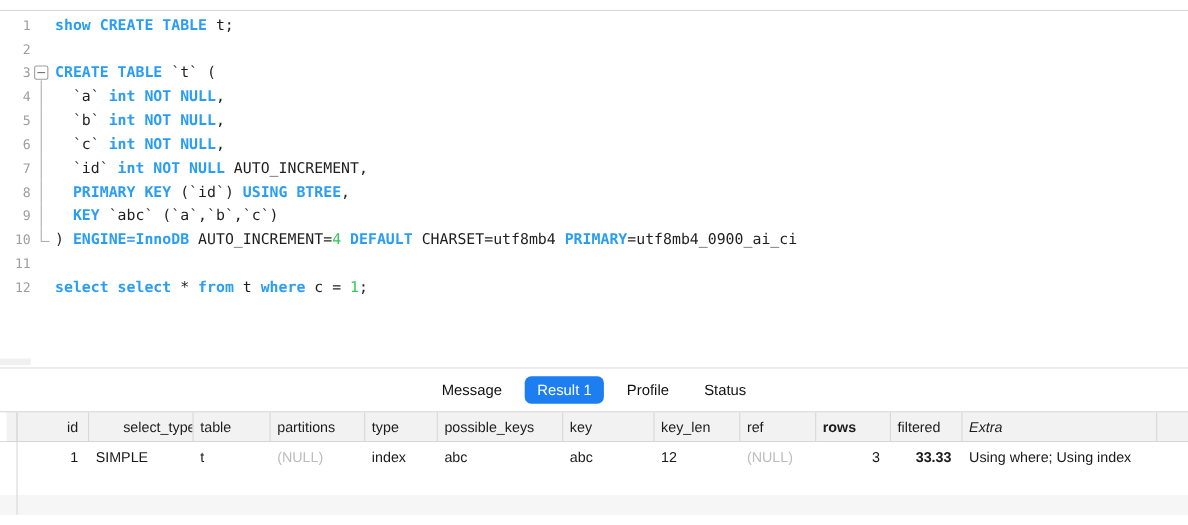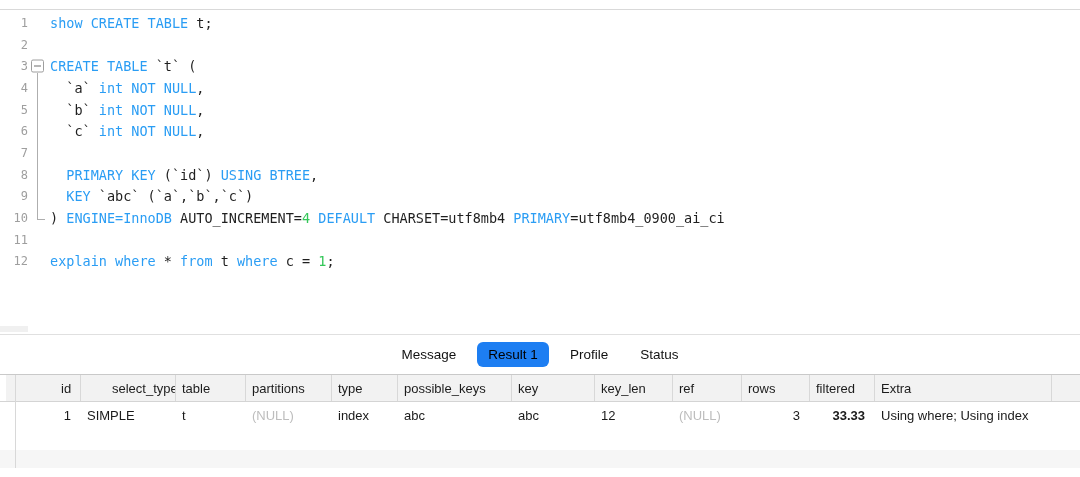--- a/index.html
+++ b/index.html
@@ -11,38 +11,38 @@
   body{width:1080px;height:477px;font-family:"Liberation Sans",sans-serif;overflow:hidden;}
   .screen{position:relative;width:1080px;height:477px;background:#fff;overflow:hidden;}
 
   
   .editor{height:334px;padding-top:9px;position:relative;}
   .editor-inner{border-top:1px solid #d9d9d9;height:325px;padding-top:2px;overflow:hidden;}
   .code-line{display:flex;height:21.7px;align-items:center;font-family:"DejaVu Sans Mono",monospace;font-size:13.5px;}
   .ln{width:28px;text-align:right;color:var(--lnc);font-size:12px;flex:none;font-family:"DejaVu Sans Mono",monospace;}
   .fold-col{width:22px;flex:none;position:relative;height:100%;}
   .code{white-space:pre;color:#1f1f1f;}
-  .kw{color:var(--kw);font-weight:normal;}
+  .kw{color:var(--kw);font-weight:bold;}
   .num{color:var(--num);}
   .pl{color:#1f1f1f;}
   .vline{position:absolute;left:9px;top:0;bottom:0;width:1px;background:var(--foldc);}
   .vline-half{position:absolute;left:9px;top:0;height:55%;width:1px;background:var(--foldc);}
   .vline-tail{position:absolute;left:9px;top:calc(50% + 7px);bottom:0;width:1px;background:var(--foldc);}
   .hline{position:absolute;left:9px;top:55%;width:8px;height:1px;background:var(--foldc);}
   .fbox{position:absolute;left:3px;top:50%;transform:translateY(-50%);width:13px;height:13px;
         border:1px solid #9e9e9e;background:#fff;border-radius:2px;}
   .fbox .minus{position:absolute;left:2px;right:2px;top:5px;height:1px;background:#6f6f6f;}
   .scroll-corner{position:absolute;left:0;bottom:2px;width:28px;height:6px;background:#f0f0f0;}
 
   
   .tabbar{height:41px;border-top:1px solid #e0e0e0;border-bottom:1px solid #c9c9c9;
           display:flex;align-items:center;justify-content:center;gap:10px;
           font-size:13.5px;color:#111;background:#fff;}
   .tab{padding:5px 11px;border-radius:6px;white-space:nowrap;}
-  .tab.active{background:var(--accent);color:#000000;}
+  .tab.active{background:var(--accent);color:#ffffff;}
 
   
   .grid{position:relative;}
   .grid-header{display:flex;height:27px;background:#f2f2f2;border-bottom:1px solid #d4d4d4;
                font-size:13px;color:#1c1c1c;align-items:stretch;}
   .gh-spacer{width:6px;background:#fff;flex:none;}
   .gh-gutter{width:9px;flex:none;}
   .gh-cell{flex:none;border-left:1px solid var(--line);padding:0 6px;display:flex;align-items:center;overflow:hidden;white-space:nowrap;}
   .gh-fill{flex:1;border-left:1px solid var(--line);}
   .grid-row{display:flex;height:26px;align-items:center;font-size:13px;color:#1a1a1a;background:#fff;}
@@ -100,20 +100,21 @@
           <div class="fold-col">
             <div class="vline"></div>
           </div>
           <div class="code"><span class="pl">  `c` </span><span class="kw">int NOT NULL</span><span class="pl">,</span></div>
         </div>
         <div class="code-line">
           <div class="ln">7</div>
           <div class="fold-col">
             <div class="vline"></div>
           </div>
+          <div class="code"><span class="pl">  `id` </span><span class="kw">int NOT NULL</span><span class="pl"> AUTO_INCREMENT,</span></div>
         </div>
         <div class="code-line">
           <div class="ln">8</div>
           <div class="fold-col">
             <div class="vline"></div>
           </div>
           <div class="code"><span class="pl">  </span><span class="kw">PRIMARY KEY</span><span class="pl"> (`id`) </span><span class="kw">USING BTREE</span><span class="pl">,</span></div>
         </div>
         <div class="code-line">
           <div class="ln">9</div>
@@ -131,21 +132,21 @@
           <div class="code"><span class="pl">) </span><span class="kw">ENGINE=InnoDB</span><span class="pl"> AUTO_INCREMENT=</span><span class="num">4</span><span class="pl"> </span><span class="kw">DEFAULT</span><span class="pl"> CHARSET=utf8mb4 </span><span class="kw">PRIMARY</span><span class="pl">=utf8mb4_0900_ai_ci</span></div>
         </div>
         <div class="code-line">
           <div class="ln">11</div>
           <div class="fold-col"></div>
           <div class="code"></div>
         </div>
         <div class="code-line">
           <div class="ln">12</div>
           <div class="fold-col"></div>
-          <div class="code"><span class="kw">explain where</span><span class="pl"> * </span><span class="kw">from</span><span class="pl"> t </span><span class="kw">where</span><span class="pl"> c = </span><span class="num">1</span><span class="pl">;</span></div>
+          <div class="code"><span class="kw">select select</span><span class="pl"> * </span><span class="kw">from</span><span class="pl"> t </span><span class="kw">where</span><span class="pl"> c = </span><span class="num">1</span><span class="pl">;</span></div>
         </div>
       </div>
     <div class="scroll-corner"></div>
   </div>
 
   <div class="tabbar">
       <div class="tab">Message</div>
       <div class="tab active">Result 1</div>
       <div class="tab">Profile</div>
       <div class="tab">Status</div>
@@ -157,23 +158,23 @@
         <div class="gh-gutter"></div>
         <div class="gh-cell" style="width: 65px; padding-left: 45px;">id</div>
         <div class="gh-cell" style="width: 95px; padding-left: 31px;">select_type</div>
         <div class="gh-cell" style="width: 70px;">table</div>
         <div class="gh-cell" style="width: 86px;">partitions</div>
         <div class="gh-cell" style="width: 66px;">type</div>
         <div class="gh-cell" style="width: 114px;">possible_keys</div>
         <div class="gh-cell" style="width: 83px;">key</div>
         <div class="gh-cell" style="width: 78px;">key_len</div>
         <div class="gh-cell" style="width: 69px;">ref</div>
-        <div class="gh-cell" style="width: 68px;">rows</div>
+        <div class="gh-cell" style="width: 68px; font-weight: bold;">rows</div>
         <div class="gh-cell" style="width: 65px;">filtered</div>
-        <div class="gh-cell" style="width: 177px;">Extra</div>
+        <div class="gh-cell" style="width: 177px; font-style: italic;">Extra</div>
         <div class="gh-fill"></div>
       </div>
     <div class="grid-body">
         <div class="grid-row">
           <div class="gr-spacer"></div>
           <div class="gr-gutter"></div>
           <div class="gr-cell right" style="width: 65px;">1</div>
           <div class="gr-cell" style="width: 95px;">SIMPLE</div>
           <div class="gr-cell" style="width: 70px;">t</div>
           <div class="gr-cell null" style="width: 86px;">(NULL)</div>

